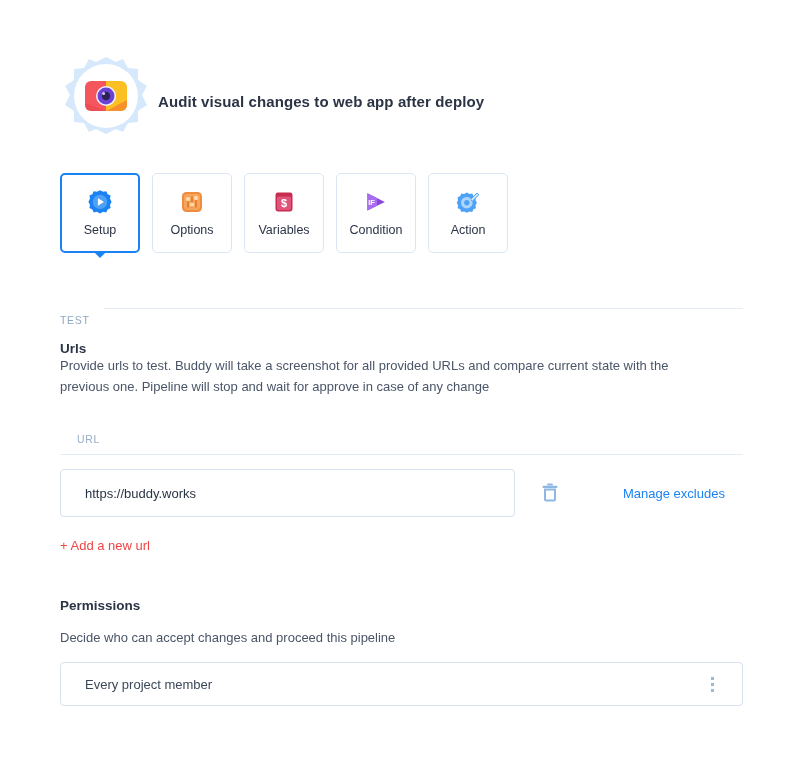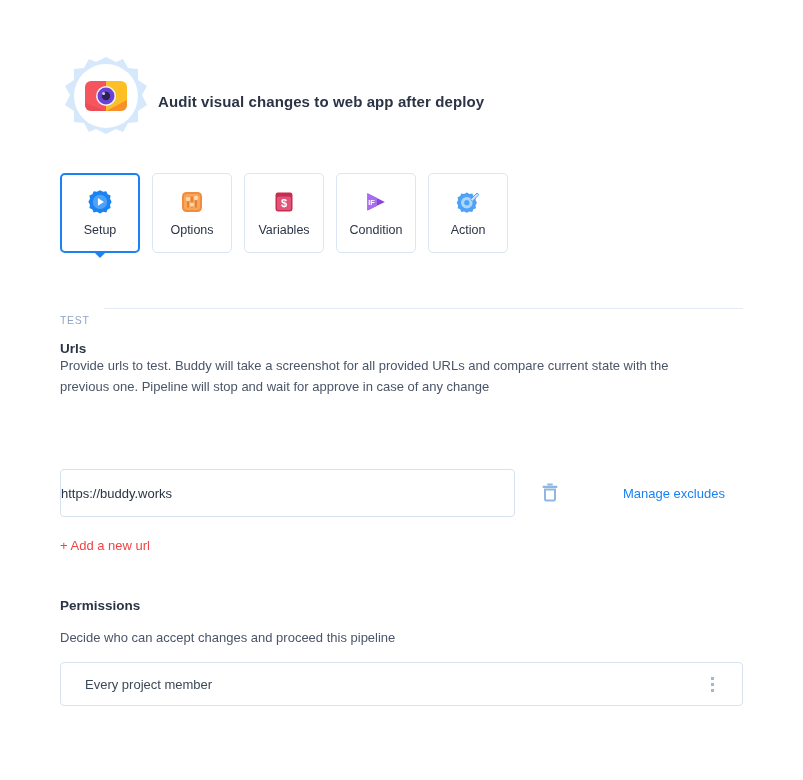--- a/index.html
+++ b/index.html
@@ -171,21 +171,21 @@
     height: 48px;
     display: flex;
     align-items: center;
   }
   .url-input {
     width: 455px;
     height: 48px;
     box-sizing: border-box;
     border: 1px solid #d6e2f0;
     border-radius: 4px;
-    padding: 0 0;
+    padding: 0 24px;
     font-family: "Liberation Sans", sans-serif;
     font-size: 13px;
     color: #2b3445;
     background: #fff;
     outline: none;
   }
   .trash-btn {
     width: 26px;
     height: 26px;
     margin-left: 22px;
@@ -351,20 +351,24 @@
   </div>
 
   <div class="section-head">
     <span class="section-head-label">TEST</span>
     <span class="section-head-rule"></span>
   </div>
 
   <div class="block-title" id="urls-title">Urls</div>
   <div class="block-desc" id="urls-desc">Provide urls to test. Buddy will take a screenshot for all provided URLs and compare current state with the previous one. Pipeline will stop and wait for approve in case of any change</div>
 
+  <div class="field-label-row">
+    <span class="field-label">URL</span>
+    <div class="field-rule"></div>
+  </div>
 
   <div class="url-row">
     <input class="url-input" type="text" value="https://buddy.works" style="">
     <button class="trash-btn">
       <span>
         <svg viewBox="0 0 22 22" width="22" height="22" aria-hidden="true">
           <rect x="8.2" y="2.4" width="5.6" height="2" rx="0.6" fill="#8fb7e4"></rect>
           <rect x="3.6" y="4.8" width="14.8" height="2.1" rx="0.7" fill="#8fb7e4"></rect>
           <path fill="none" stroke="#8fb7e4" stroke-width="2" d="M6 8.4 h10 v10.2 a0.8 0.8 0 0 1 -0.8 0.8 h-8.4 a0.8 0.8 0 0 1 -0.8 -0.8 z"></path>
         </svg>

